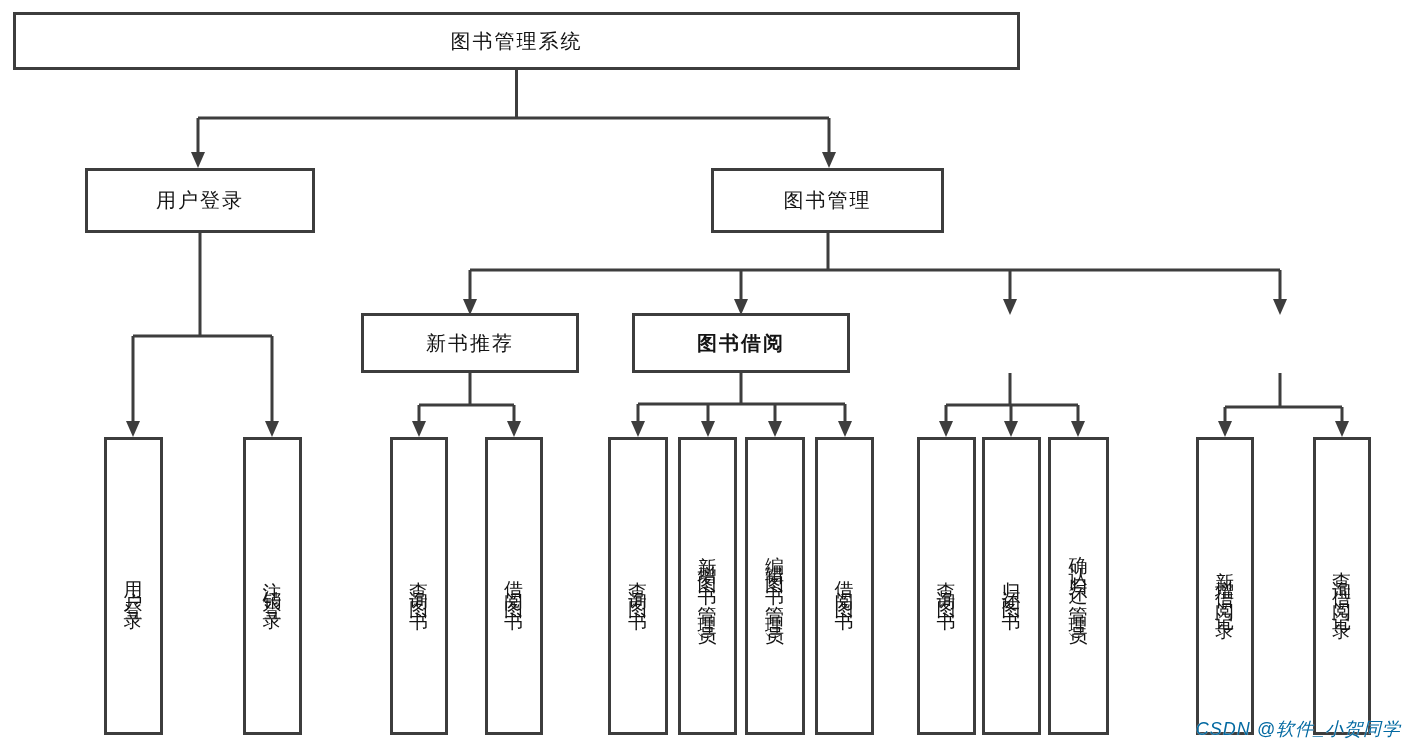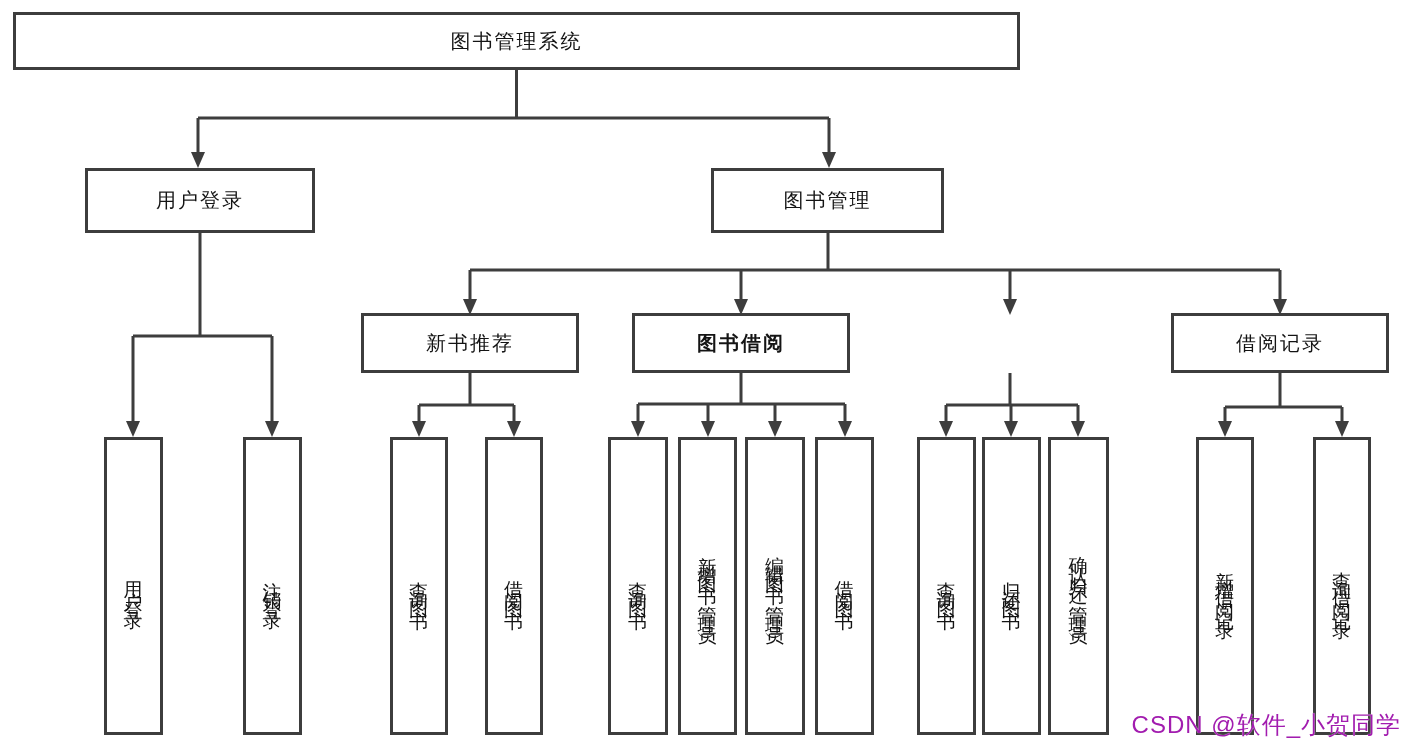--- a/index.html
+++ b/index.html
@@ -29,25 +29,26 @@
     font-size: 19px;
     letter-spacing: 10px;
     line-height: 1;
     color: #141414;
   }
   .root-box { font-size: 20px; }
   #watermark {
     position: absolute;
     right: 4px;
     bottom: 6px;
-    font-size: 24px;
-    color: #a21caf;
+    font-size: 18px;
+    color: #0369a1;
     letter-spacing: 1px;
     z-index: 5;
     text-shadow: 0 0 1px #ffffff;
+    font-style: italic;
   }
 </style>
 </head>
 <body>
 
 <div id="canvas">
 
   <svg id="wires" width="1405" height="747" viewBox="0 0 1405 747" fill="none" stroke="#3d3d3d" stroke-width="3">
 
     <path d="M516.5,70 V118 M198,118 H829 M198,118 V152 M829,118 V152"></path>
@@ -94,23 +95,20 @@
   <div class="box h" style="left:711px; top:168px; width:233px; height:65px;">
     <span>图书管理</span>
   </div>
 
   <div class="box h" style="left:361px; top:313px; width:218px; height:60px;">
     <span>新书推荐</span>
   </div>
   <div class="box h" style="left:632px; top:313px; width:218px; height:60px;font-weight:bold;">
     <span>图书借阅</span>
   </div>
-  <div class="box h" style="left:1171px; top:313px; width:218px; height:60px;">
-    <span>借阅记录</span>
-  </div>
 
   <div class="box v" style="left:104px; top:437px; width:59px; height:298px;">
     <span>用户登录</span>
   </div>
   <div class="box v" style="left:243px; top:437px; width:59px; height:298px;">
     <span>注销登录</span>
   </div>
 
   <div class="box v" style="left:390px; top:437px; width:58px; height:298px;">
     <span>查询图书</span>

